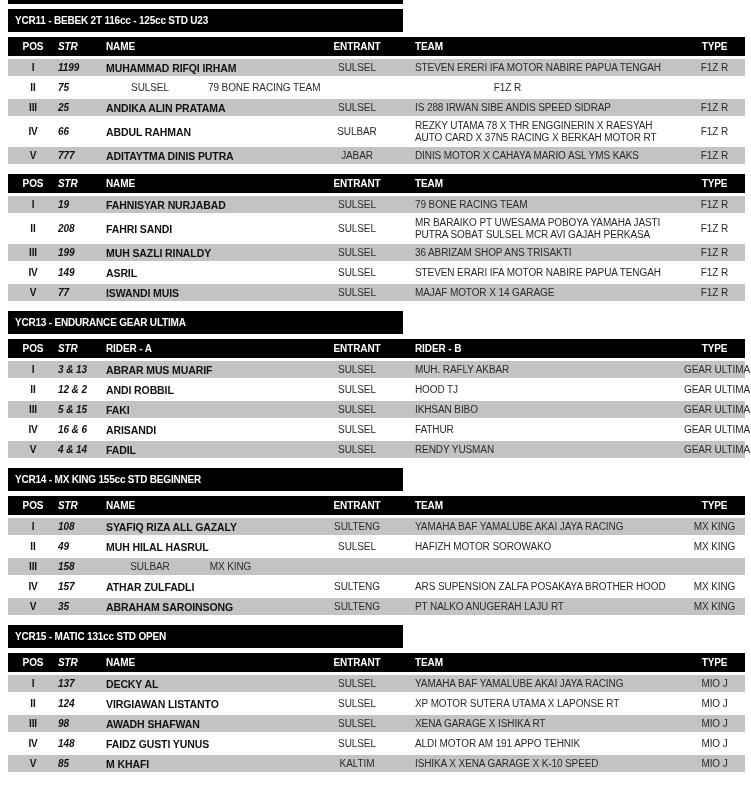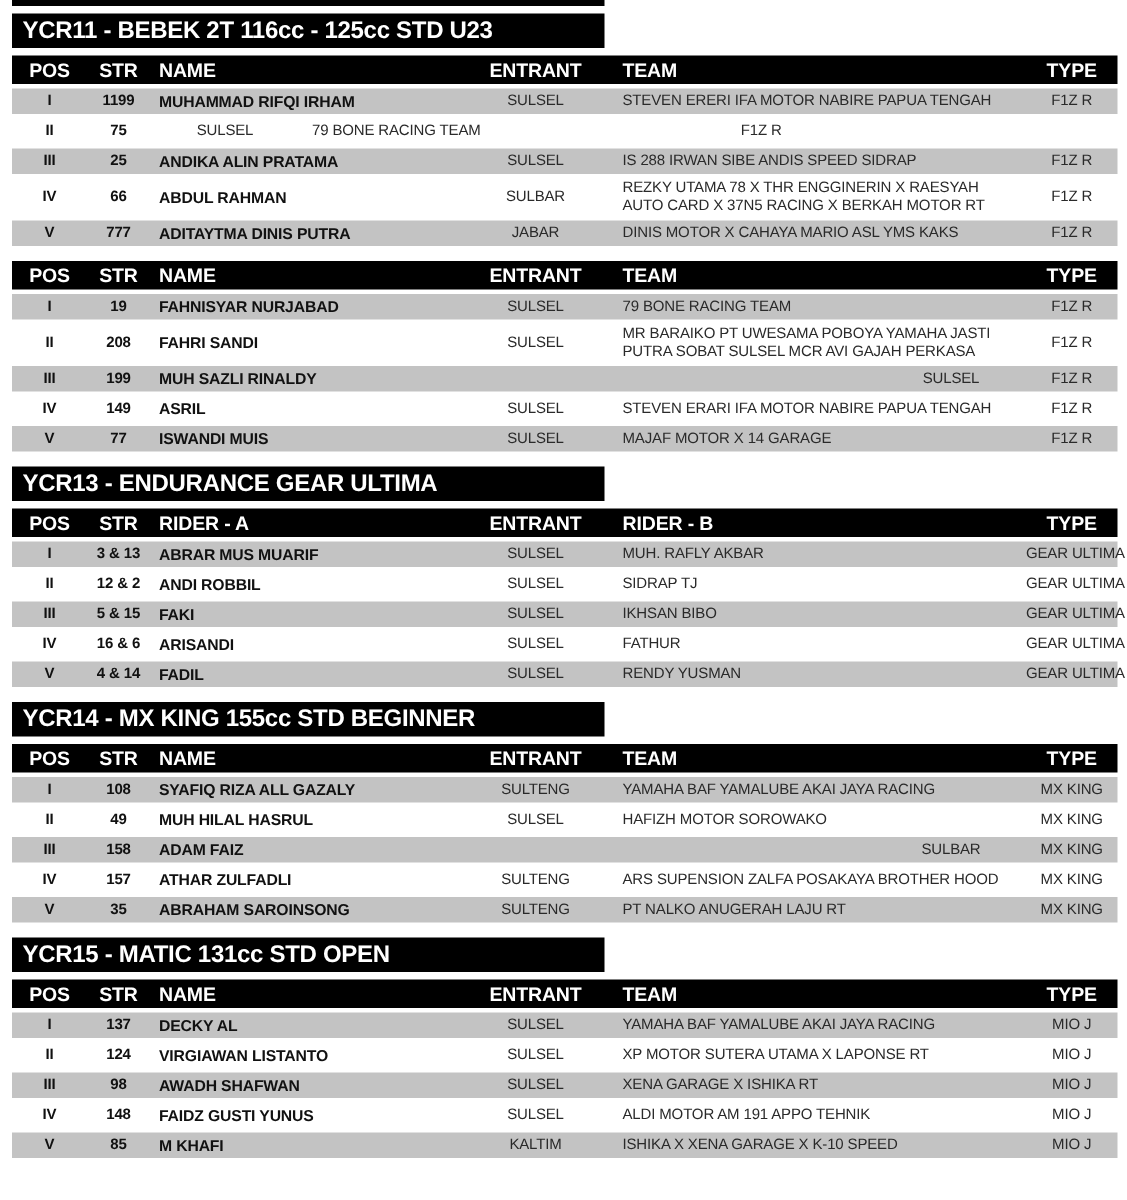--- a/index.html
+++ b/index.html
@@ -16,50 +16,50 @@
     background: var(--band, #000);
     margin-bottom: 5px;
   }
 
   .section { margin-bottom: 10px; }
 
   .section-title {
     width: 388px; height: 23px;
     background: var(--band, #000);
     color: var(--band-text, #fff);
-    font-weight: bold; font-size: 16px; line-height: 23px;
+    font-weight: bold; font-size: 10px; line-height: 23px;
     padding-left: 7px;
     letter-spacing: -0.2px;
     margin-bottom: 5px;
     white-space: nowrap;
   }
 
   .thead {
     display: flex; align-items: center;
     background: var(--band, #000);
     color: var(--band-text, #fff);
     height: 19px;
     font-weight: bold; font-size: 10.5px;
     margin-bottom: 3px;
     letter-spacing: -0.1px;
   }
-  .thead > div { color: #fff; font-weight: bold; font-size: 13px; }
+  .thead > div { color: #fff; font-weight: bold; font-size: 10px; }
 
   .row {
     display: flex; align-items: center;
     min-height: 15px;
     margin-bottom: 3px;
     padding: 1px 0;
     font-size: 10px; color: #2a2a2a;
     letter-spacing: -0.1px;
   }
   .row.shaded { background: var(--shade, #c3c3c3); }
 
   .c-pos  { width: 50px;  text-align: center; font-weight: bold; color: #111; flex: none; }
-  .c-str  { width: 42px;  text-align: center; font-weight: bold; color: #111; flex: none; white-space: nowrap; }
+  .c-str  { width: 42px;  text-align: left; font-weight: bold; color: #111; flex: none; white-space: nowrap; font-style: italic; }
   .c-name { flex: 1 1 auto; padding-left: 6px; font-weight: bold; font-size: 10.5px; color: #111; white-space: nowrap; overflow: hidden; }
   .c-entrant { width: 100px; text-align: center; flex: none; }
   .c-team { width: 277px; padding-left: 8px; box-sizing: border-box; flex: none; white-space: pre-line; line-height: 11.5px; }
   .c-type { width: 61px; text-align: center; flex: none; white-space: nowrap; }
 </style>
 </head>
 <body>
 
 <div class="page">
   <div class="cutoff-bar"></div>
@@ -139,20 +139,21 @@
           <div class="c-entrant">SULSEL</div>
           <div class="c-team">MR BARAIKO PT UWESAMA POBOYA YAMAHA JASTI
 PUTRA SOBAT SULSEL MCR AVI GAJAH PERKASA</div>
           <div class="c-type">F1Z R</div>
         </div>
         <div class="row shaded">
           <div class="c-pos">III</div>
           <div class="c-str">199</div>
           <div class="c-name">MUH SAZLI RINALDY</div>
           <div class="c-entrant">SULSEL</div>
+          <div class="c-team">36 ABRIZAM SHOP ANS TRISAKTI</div>
           <div class="c-type">F1Z R</div>
         </div>
         <div class="row">
           <div class="c-pos">IV</div>
           <div class="c-str">149</div>
           <div class="c-name">ASRIL</div>
           <div class="c-entrant">SULSEL</div>
           <div class="c-team">STEVEN ERARI IFA MOTOR NABIRE PAPUA TENGAH</div>
           <div class="c-type">F1Z R</div>
         </div>
@@ -181,21 +182,21 @@
           <div class="c-name">ABRAR MUS MUARIF</div>
           <div class="c-entrant">SULSEL</div>
           <div class="c-team">MUH. RAFLY AKBAR</div>
           <div class="c-type">GEAR ULTIMA</div>
         </div>
         <div class="row">
           <div class="c-pos">II</div>
           <div class="c-str">12 &amp; 2</div>
           <div class="c-name">ANDI ROBBIL</div>
           <div class="c-entrant">SULSEL</div>
-          <div class="c-team">SIDRAP TJ</div>
+          <div class="c-team">HOOD TJ</div>
           <div class="c-type">GEAR ULTIMA</div>
         </div>
         <div class="row shaded">
           <div class="c-pos">III</div>
           <div class="c-str">5 &amp; 15</div>
           <div class="c-name">FAKI</div>
           <div class="c-entrant">SULSEL</div>
           <div class="c-team">IKHSAN BIBO</div>
           <div class="c-type">GEAR ULTIMA</div>
         </div>
@@ -238,21 +239,20 @@
           <div class="c-pos">II</div>
           <div class="c-str">49</div>
           <div class="c-name">MUH HILAL HASRUL</div>
           <div class="c-entrant">SULSEL</div>
           <div class="c-team">HAFIZH MOTOR SOROWAKO</div>
           <div class="c-type">MX KING</div>
         </div>
         <div class="row shaded">
           <div class="c-pos">III</div>
           <div class="c-str">158</div>
-          <div class="c-name">ADAM FAIZ</div>
           <div class="c-entrant">SULBAR</div>
           <div class="c-type">MX KING</div>
         </div>
         <div class="row">
           <div class="c-pos">IV</div>
           <div class="c-str">157</div>
           <div class="c-name">ATHAR ZULFADLI</div>
           <div class="c-entrant">SULTENG</div>
           <div class="c-team">ARS SUPENSION ZALFA POSAKAYA BROTHER HOOD</div>
           <div class="c-type">MX KING</div>

